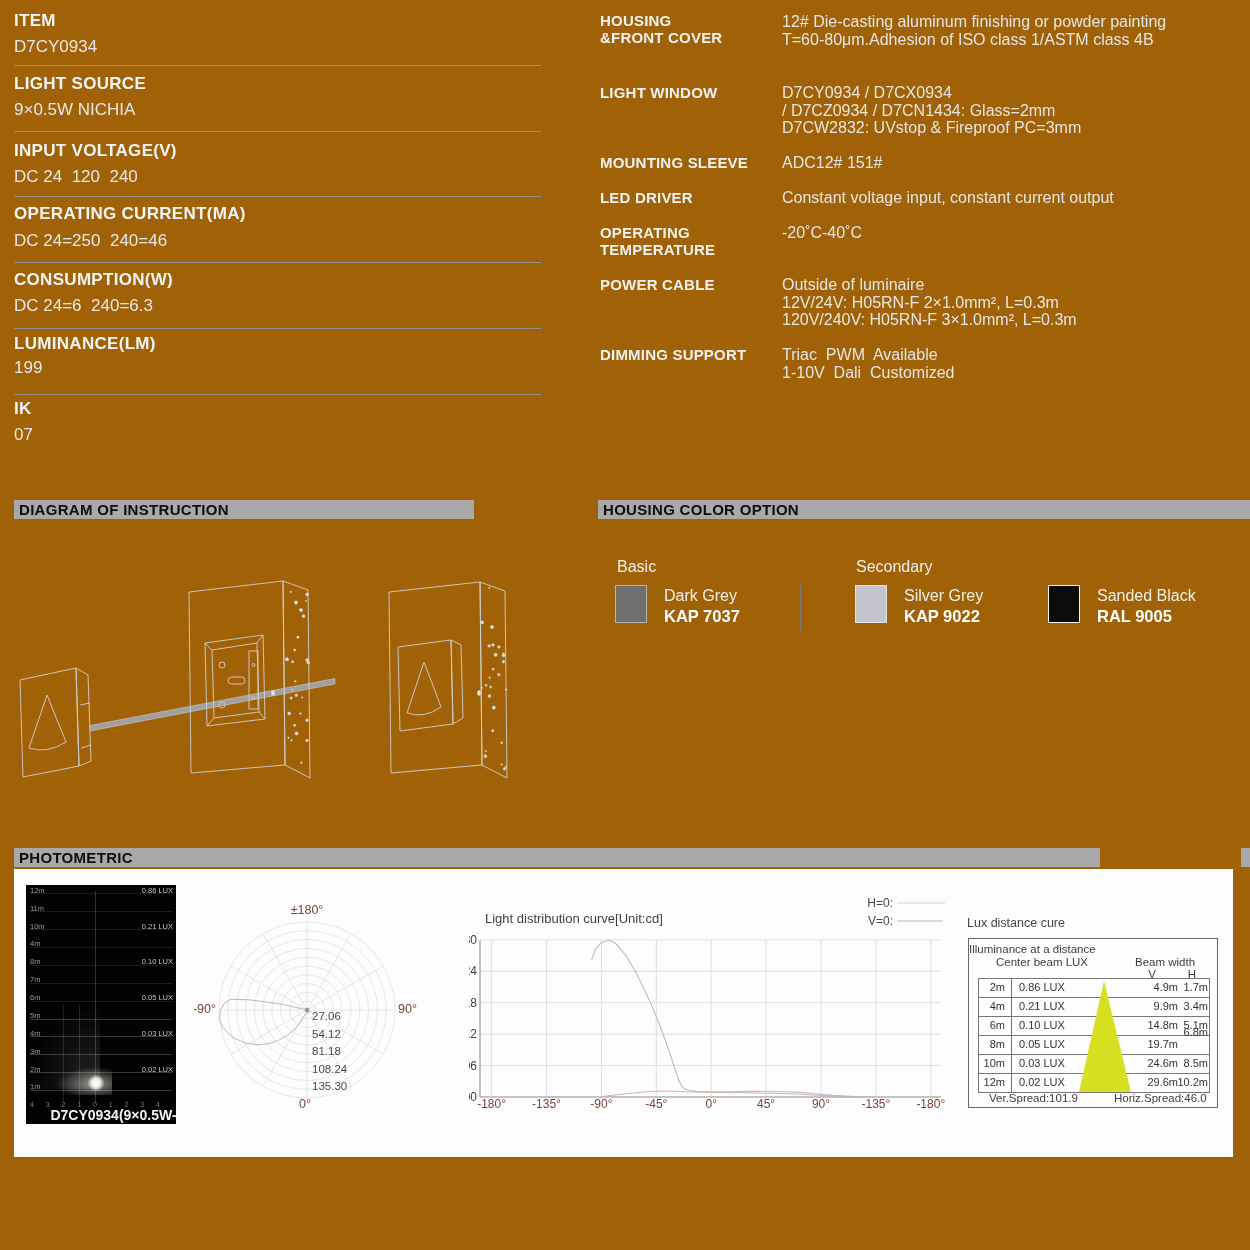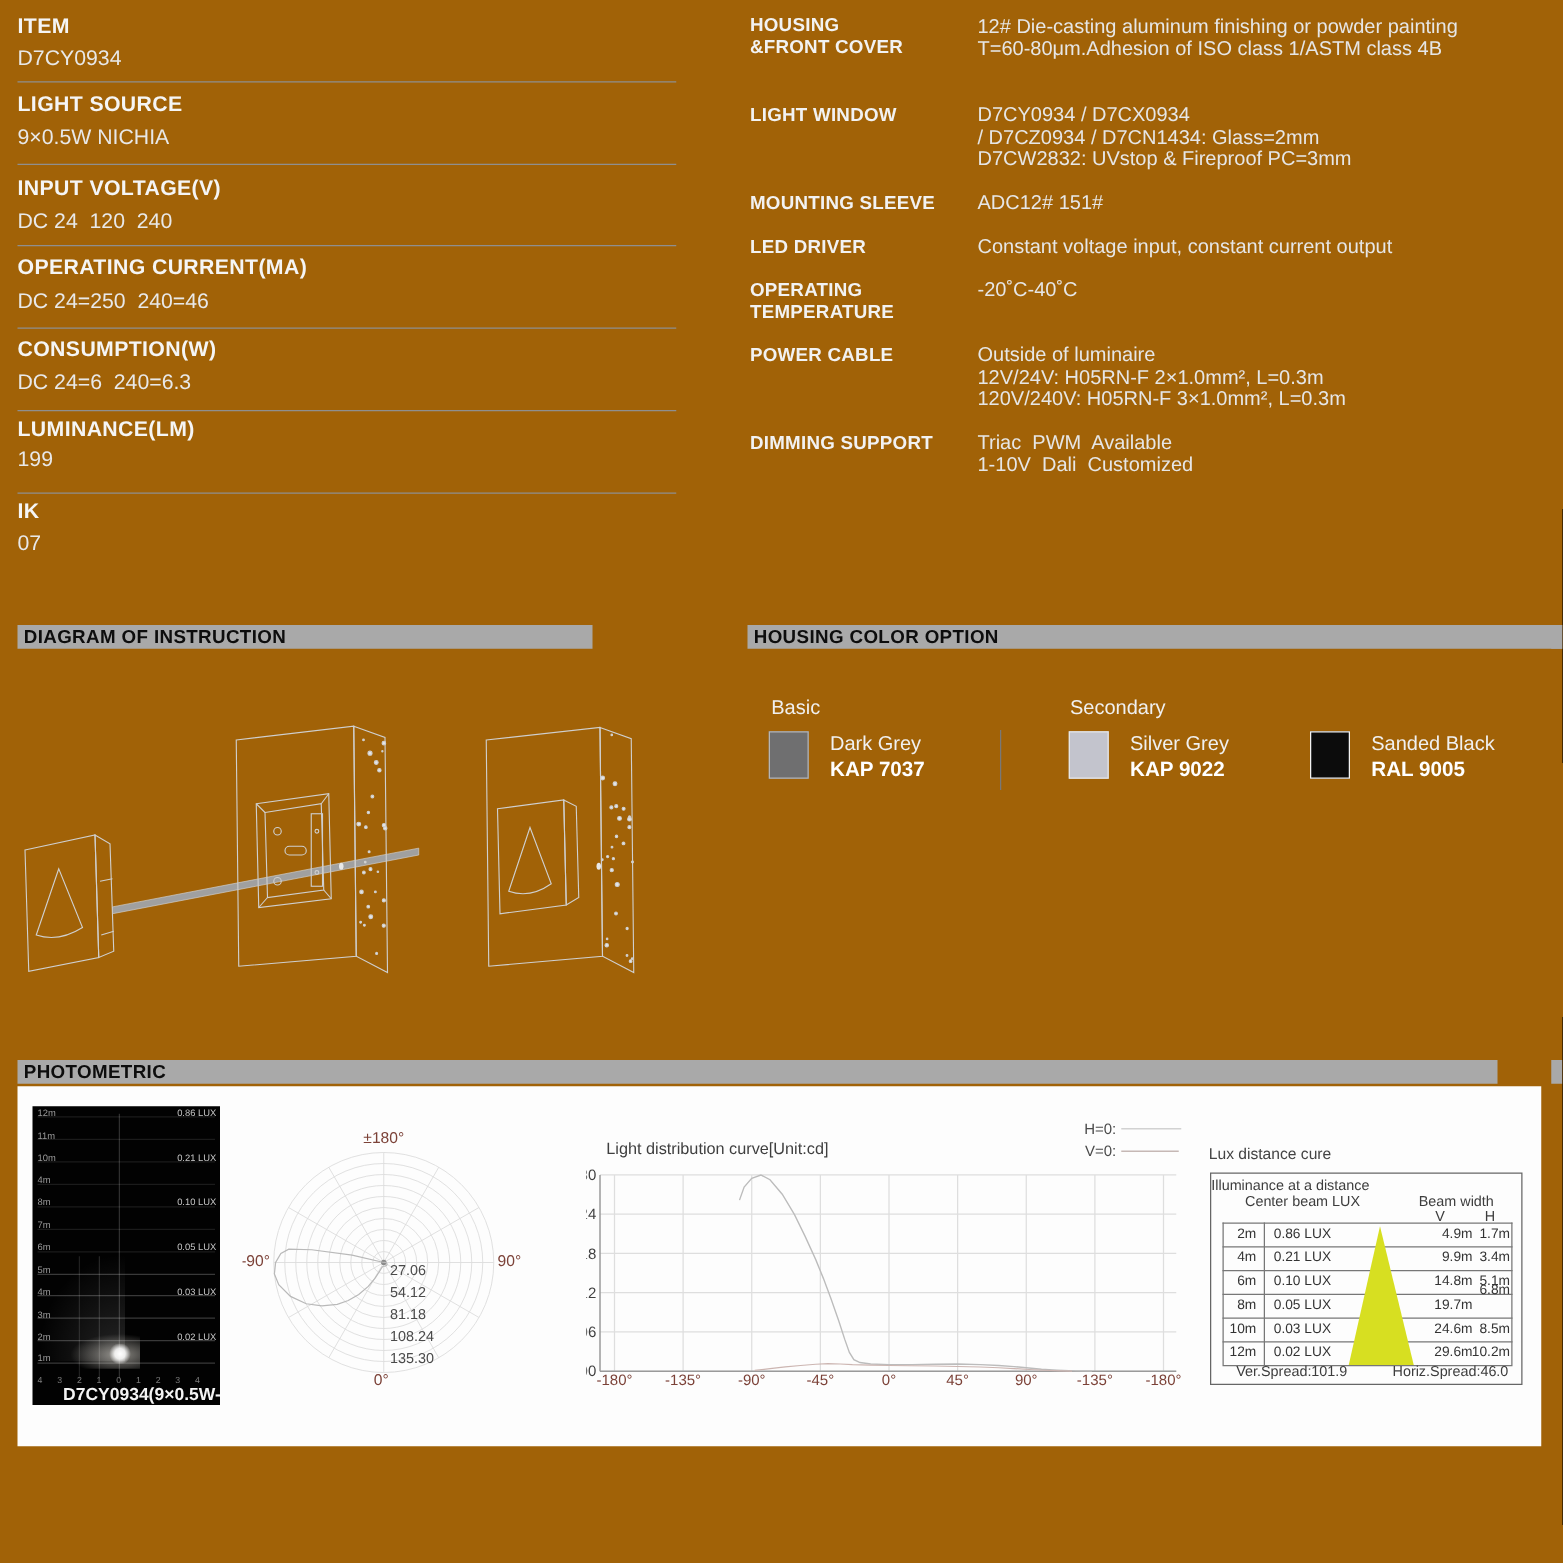--- a/index.html
+++ b/index.html
@@ -197,21 +197,21 @@
 
     <div class="abs sw" style="left: 855px; top: 585px; border: 1px solid rgb(230, 230, 230); background: rgb(195, 196, 205);"></div>
     <div class="abs sw-name" style="left:904px;top:587px">Silver Grey</div>
     <div class="abs sw-code" style="left:904px;top:607px">KAP 9022</div>
 
     <div class="abs sw" style="left: 1048px; top: 585px; border: 1px solid rgb(242, 242, 242); background: rgb(12, 12, 12);"></div>
     <div class="abs sw-name" style="left:1097px;top:587px">Sanded Black</div>
     <div class="abs sw-code" style="left:1097px;top:607px">RAL 9005</div>
   </div>
 
-  <div class="abs bar" style="left:14px;top:848px;width:1184px">PHOTOMETRIC</div>
+  <div class="abs bar" style="left:14px;top:848px;width:1086px">PHOTOMETRIC</div>
   <div class="abs stub" style="left:1241px;top:848px;width:9px"></div>
 
   <div class="abs panel" style="left:14px;top:869px;width:1219px;height:288px">
 
     <div class="abs photo" style="left:12px;top:16px;width:150px;height:239px">
       <div id="photo-grid">
           <div style="position: absolute; left: 4px; width: 142px; height: 1px; top: 8.3px; background: rgba(255, 255, 255, 0.1);"></div>
           <div style="position: absolute; left: 4px; width: 142px; height: 1px; top: 26.2px; background: rgba(255, 255, 255, 0.1);"></div>
           <div style="position: absolute; left: 4px; width: 142px; height: 1px; top: 44.1px; background: rgba(255, 255, 255, 0.1);"></div>
           <div style="position: absolute; left: 4px; width: 142px; height: 1px; top: 61.9px; background: rgba(255, 255, 255, 0.1);"></div>

